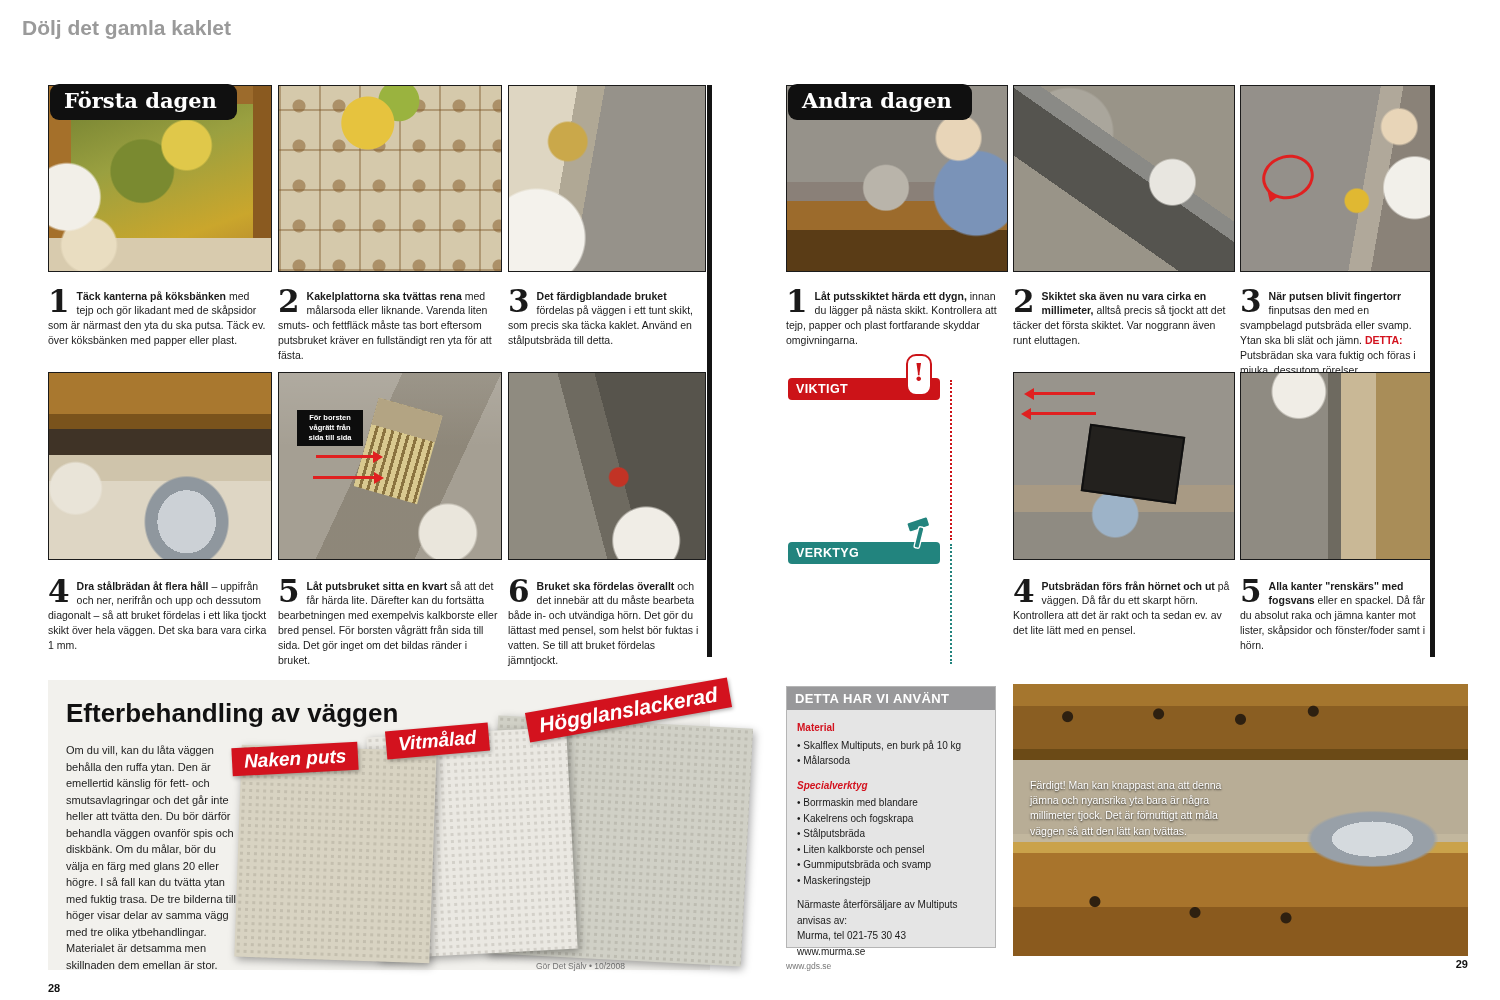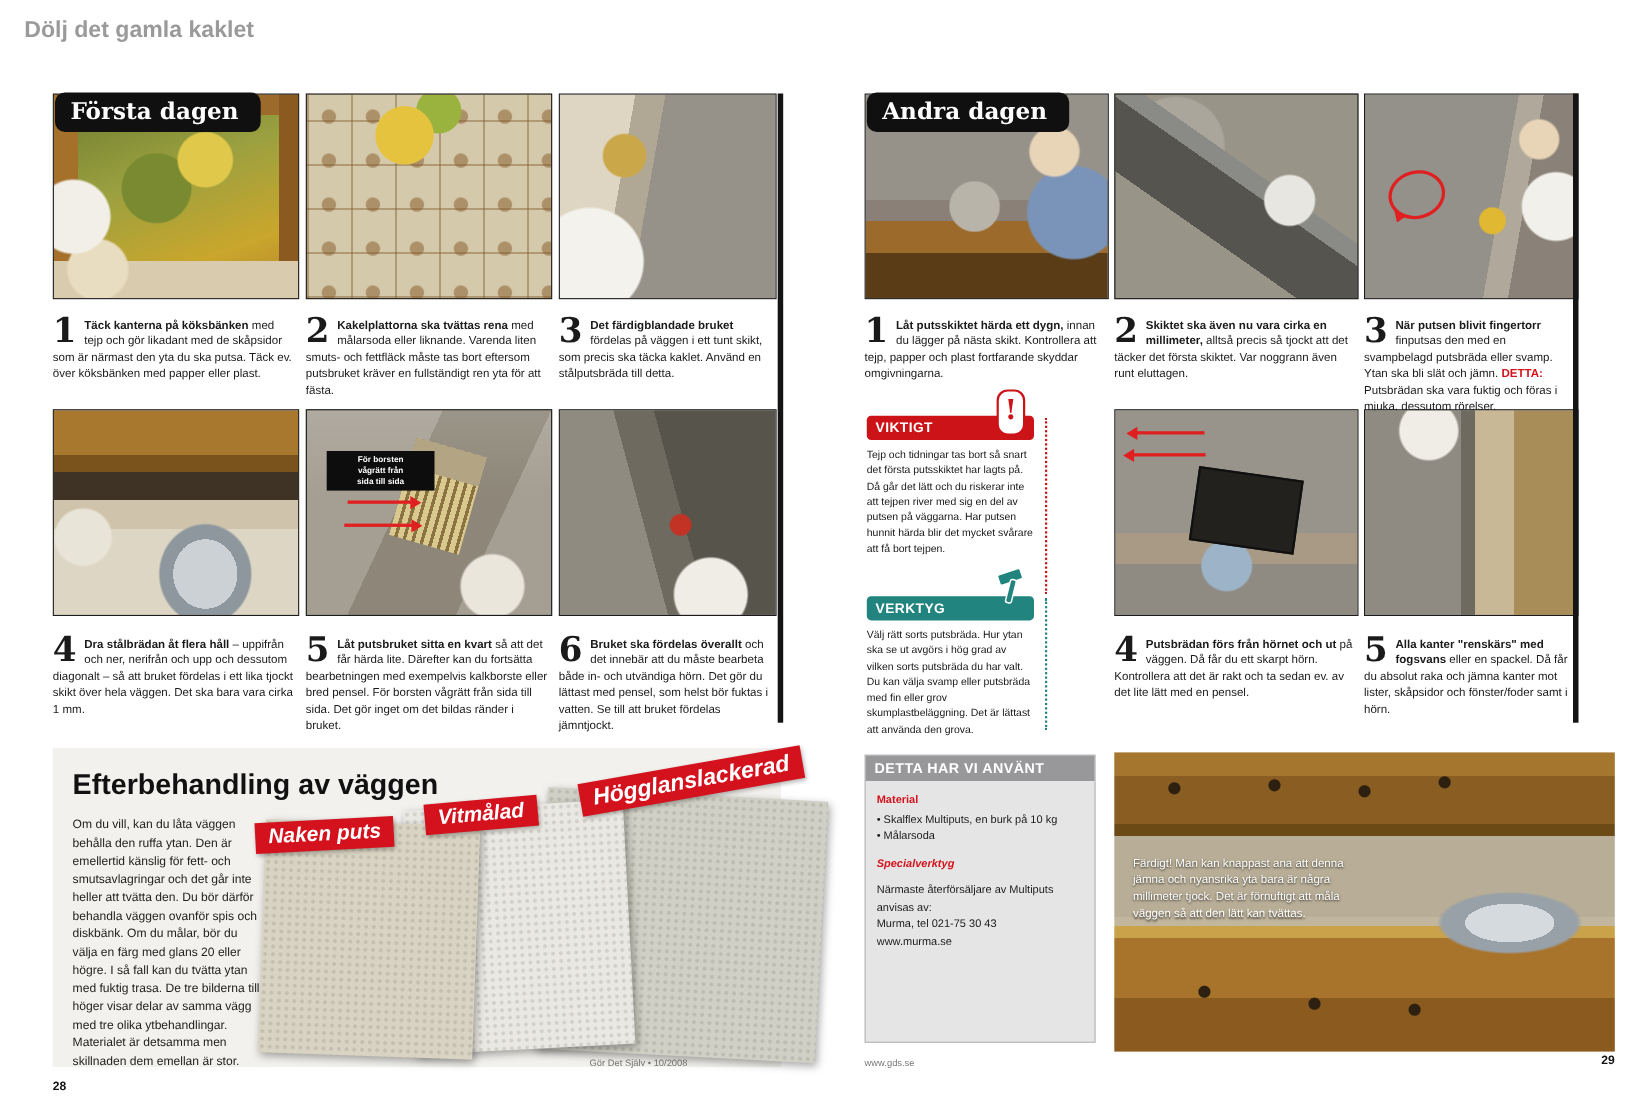--- a/index.html
+++ b/index.html
@@ -109,21 +109,21 @@
   .used .uhead{background:#98989a;color:#fff;font-weight:bold;font-size:13px;
       letter-spacing:.4px;padding:4px 8px;}
   .used .ubody{padding:6px 10px 8px 10px;font-size:10px;line-height:1.55;}
   .used .red-h{color:#d3121e;font-weight:bold;font-size:10px;margin:4px 0 2px 0;}
   .used .red-h.it{font-style:italic;margin-top:9px;}
   .used ul{margin:0;padding:0;list-style:none;}
   .used li::before{content:"• ";}
   .used .dealer{margin-top:9px;}
   
   .note-box{background:#0d0d0d;color:#fff;font-size:7.5px;font-weight:bold;
-      line-height:1.35;text-align:center;padding:3px 20px;width:58px;z-index:3;}
+      line-height:1.35;text-align:center;padding:3px 4px;width:58px;z-index:3;}
   .arr{height:3px;background:#e02020;z-index:3;}
   .arr.r::after{content:'';position:absolute;right:-9px;top:-4.5px;
       border-left:10px solid #e02020;border-top:6px solid transparent;border-bottom:6px solid transparent;}
   .arr.l::before{content:'';position:absolute;left:-9px;top:-4.5px;
       border-right:10px solid #e02020;border-top:6px solid transparent;border-bottom:6px solid transparent;}
   .red-circle{width:46px;height:38px;border:3.5px solid #e02020;border-radius:50%;
       transform:rotate(-14deg);z-index:3;}
   .red-circle::after{content:'';position:absolute;left:-4px;bottom:-2px;
       border-top:9px solid #e02020;border-left:6px solid transparent;border-right:6px solid transparent;transform:rotate(35deg);}
   .float-pad{width:92px;height:64px;background:#23211e;border:2px solid #101010;transform:rotate(8deg);z-index:2;}
@@ -173,36 +173,34 @@
 
 <p class="abs caption" style="left:786px;top:278px;width:218px;"><span class="num">1</span><b>Låt putsskiktet härda ett dygn,</b> <span>innan du lägger på nästa skikt. Kontrollera att tejp, papper och plast fortfarande skyddar omgivningarna.</span></p>
 <p class="abs caption" style="left:1013px;top:278px;width:218px;"><span class="num">2</span><b>Skiktet ska även nu vara cirka en millimeter,</b> <span>alltså precis så tjockt att det täcker det första skiktet. Var noggrann även runt eluttagen.</span></p>
 <p class="abs caption" style="left:1240px;top:278px;width:194px;"><span class="num">3</span><b>När putsen blivit fingertorr</b> <span>finputsas den med en svampbelagd putsbräda eller svamp. Ytan ska bli slät och jämn.</span> <b class="tips">DETTA:</b> <span>Putsbrädan ska vara fuktig och föras i mjuka, dessutom rörelser.</span></p>
 
 <div class="abs info-box viktigt" style="left:788px;top:378px;">
   <div class="bar">
     <span>VIKTIGT</span>
     <div class="excl-badge">!</div>
   </div>
-  <div class="ibody">Tejp och tidningar tas bort så snart det första putsskiktet har lagts på. Då går det lätt och du riskerar inte att tejpen river med sig en del av putsen på väggarna. Har putsen hunnit härda blir det mycket svårare att få bort tejpen.</div>
 </div>
 
 <div class="abs info-box verktyg" style="left:788px;top:542px;">
   <div class="bar">
     <span>VERKTYG</span>
     <div class="hammer-badge">
       <svg viewBox="0 0 40 40" width="38" height="36">
           <g stroke="#ffffff" stroke-width="1.5" fill="#22847e">
             <rect x="7" y="5" width="24" height="11" rx="2" transform="rotate(-18 19 10)"></rect>
             <rect x="17" y="13" width="6" height="24" rx="2" transform="rotate(14 20 25)"></rect>
           </g>
         </svg>
     </div>
   </div>
-  <div class="ibody">Välj rätt sorts putsbräda. Hur ytan ska se ut avgörs i hög grad av vilken sorts putsbräda du har valt. Du kan välja svamp eller putsbräda med fin eller grov skumplastbeläggning. Det är lättast att använda den grova.</div>
 </div>
 
 <div class="abs ph ph-r4" style="left:1013px;top:372px;width:222px;height:188px;"></div>
 <div class="abs float-pad" style="left:1085px;top:430px;"></div>
 <div class="abs arr l" style="left:1033px;top:392px;width:62px;"></div>
 <div class="abs arr l" style="left:1030px;top:412px;width:66px;"></div>
 <div class="abs ph ph-r5" style="left:1240px;top:372px;width:195px;height:188px;"></div>
 
 <p class="abs caption" style="left:1013px;top:568px;width:218px;"><span class="num">4</span><b>Putsbrädan förs från hörnet och ut</b> <span>på väggen. Då får du ett skarpt hörn. Kontrollera att det är rakt och ta sedan ev. av det lite lätt med en pensel.</span></p>
 <p class="abs caption" style="left:1240px;top:568px;width:194px;"><span class="num">5</span><b>Alla kanter "renskärs" med fogsvans</b> <span>eller en spackel. Då får du absolut raka och jämna kanter mot lister, skåpsidor och fönster/foder samt i hörn.</span></p>
@@ -222,20 +220,28 @@
 
 <div class="abs used" style="left:786px;top:686px;height:262px;">
   <div class="uhead">DETTA HAR VI ANVÄNT</div>
   <div class="ubody">
     <div class="red-h">Material</div>
     <ul>
       <li>Skalflex Multiputs, en burk på 10 kg</li>
       <li>Målarsoda</li>
     </ul>
     <div class="red-h it">Specialverktyg</div>
+    <ul>
+      <li>Borrmaskin med blandare</li>
+      <li>Kakelrens och fogskrapa</li>
+      <li>Stålputsbräda</li>
+      <li>Liten kalkborste och pensel</li>
+      <li>Gummiputsbräda och svamp</li>
+      <li>Maskeringstejp</li>
+    </ul>
     <div class="dealer">Närmaste återförsäljare av Multiputs anvisas av:</div>
     <div>Murma, tel 021-75 30 43</div>
     <div>www.murma.se</div>
   </div>
 </div>
 
 <div class="abs ph-kitchen" style="left:1013px;top:684px;width:455px;height:272px;"></div>
 <div class="abs kitchen-caption" style="left:1030px;top:778px;">Färdigt! Man kan knappast ana att denna jämna och nyansrika yta bara är några millimeter tjock. Det är förnuftigt att måla väggen så att den lätt kan tvättas.</div>
 
 <div class="abs folio" style="left:48px;top:958px;margin-top:24px;">28</div>

